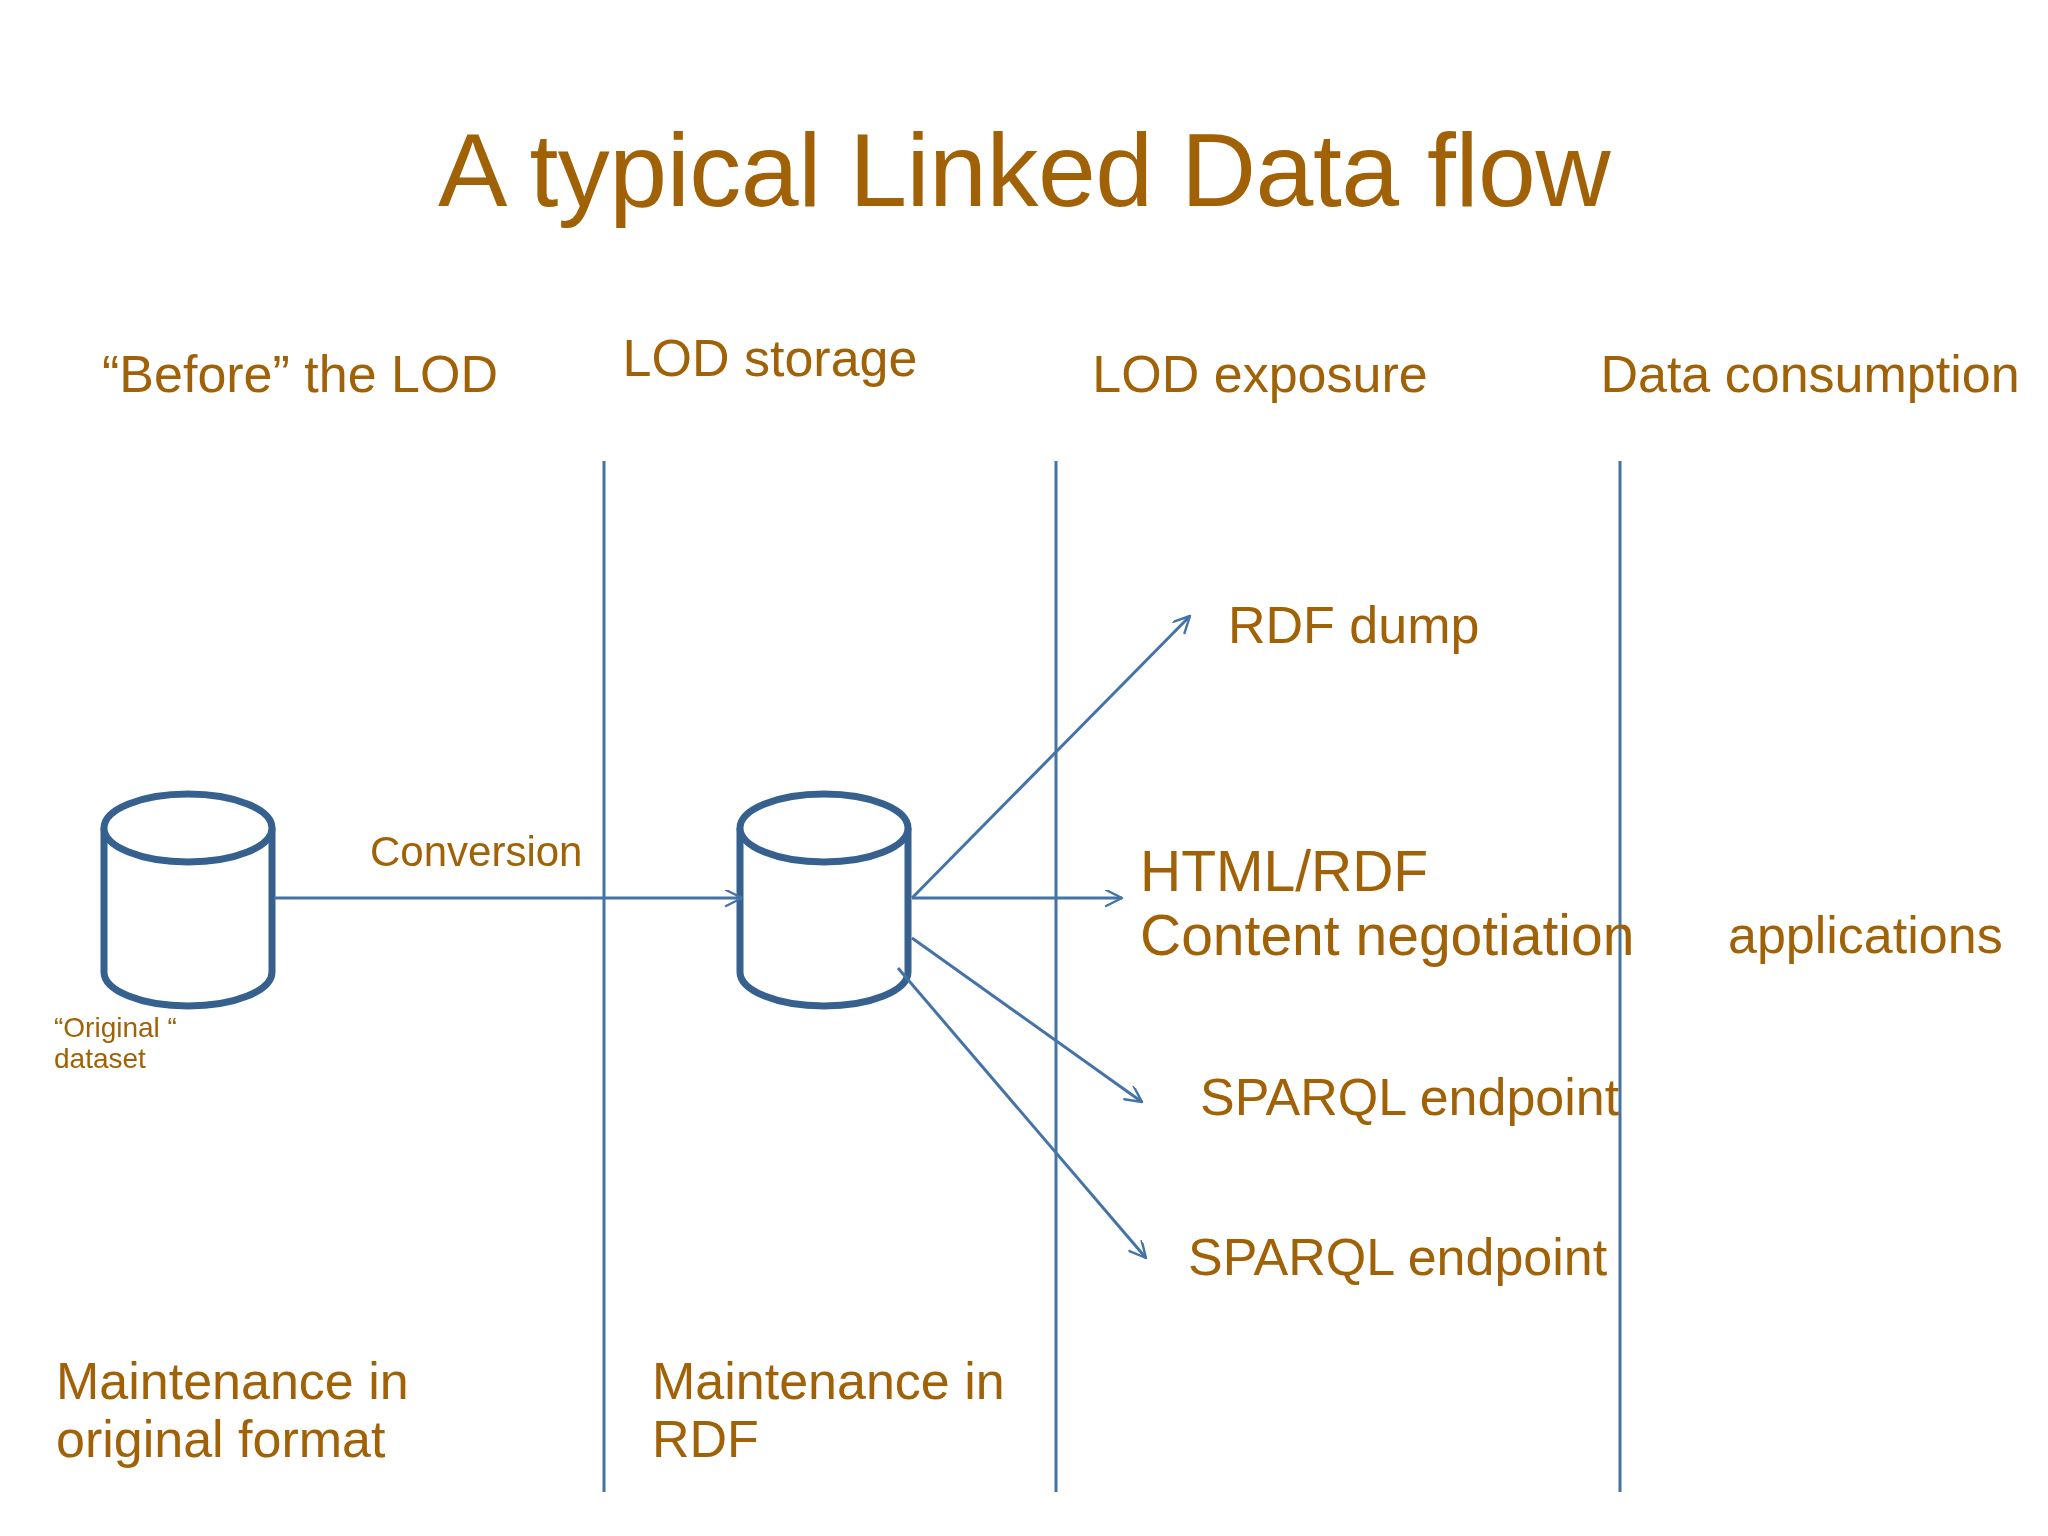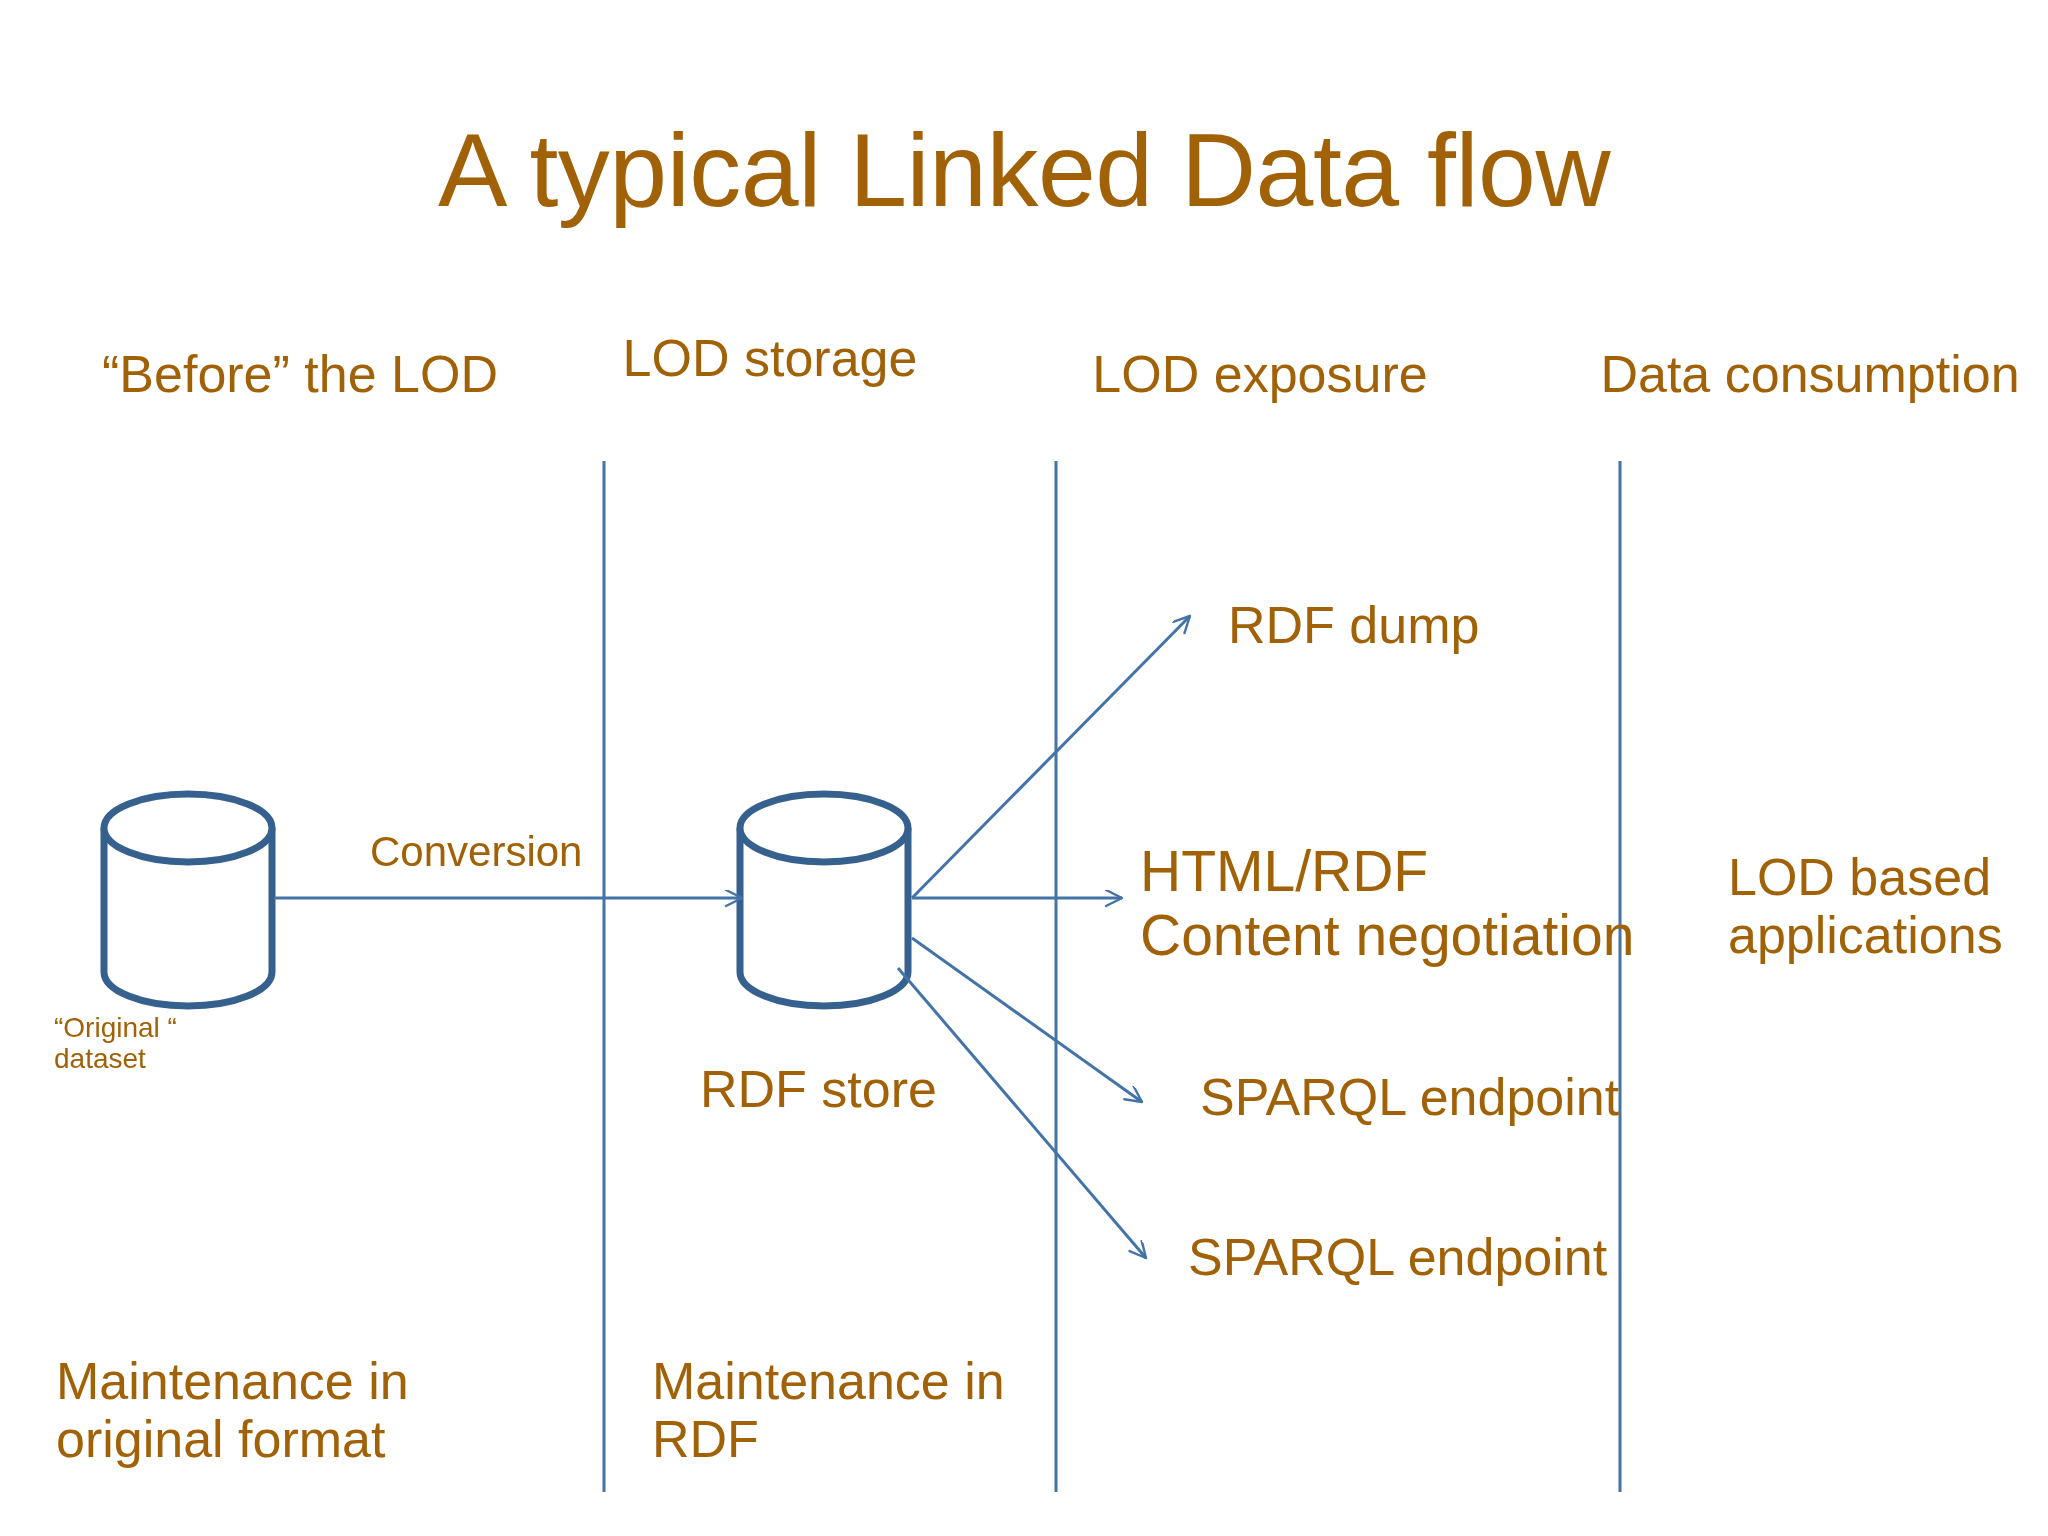--- a/index.html
+++ b/index.html
@@ -140,29 +140,28 @@
 
   <div class="txt col-header" id="col-header-0">“Before” the LOD</div>
   <div class="txt col-header" id="col-header-1">LOD storage</div>
   <div class="txt col-header" id="col-header-2">LOD exposure</div>
   <div class="txt col-header" id="col-header-3">Data consumption</div>
 
   <div class="txt" id="label-conversion">Conversion</div>
 
   <div class="txt" id="label-original-dataset"><span>“Original “</span><br><span>dataset</span></div>
 
-  <div class="txt" id="label-rdf-store">RDF store</div>
 
   <div class="txt" id="label-rdf-dump">RDF dump</div>
 
   <div class="txt" id="label-html-rdf-conneg"><span>HTML/RDF</span><br><span>Content negotiation</span></div>
 
   <div class="txt" id="label-sparql-endpoint-1">SPARQL endpoint</div>
 
   <div class="txt" id="label-sparql-endpoint-2">SPARQL endpoint</div>
 
-  <div class="txt" id="label-lod-applications"><span>LOD based</span><br><span>applications</span></div>
+  <div class="txt" id="label-lod-applications"><br><span>applications</span></div>
 
   <div class="txt" id="label-maintenance-original"><span>Maintenance in</span><br><span>original format</span></div>
 
   <div class="txt" id="label-maintenance-rdf"><span>Maintenance in</span><br><span>RDF</span></div>
 
 </div>
 
 </body></html>

